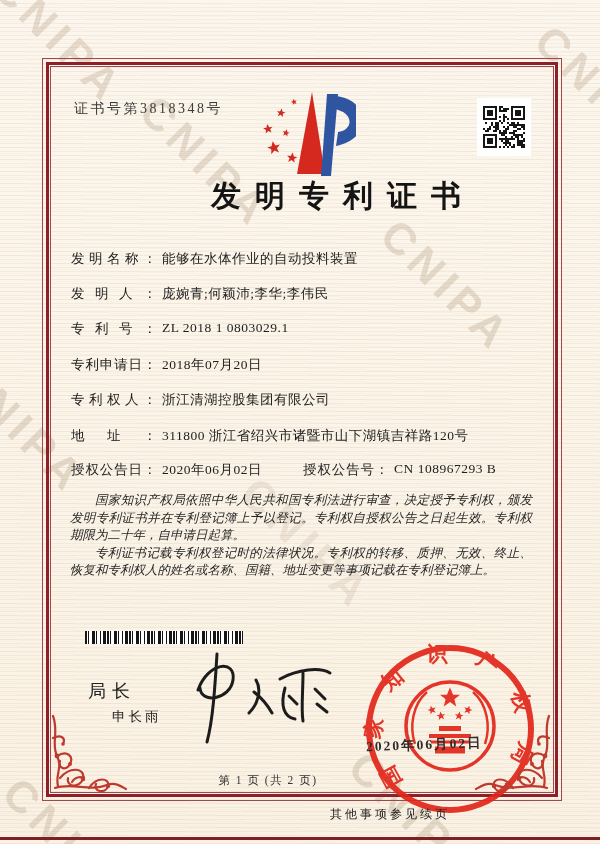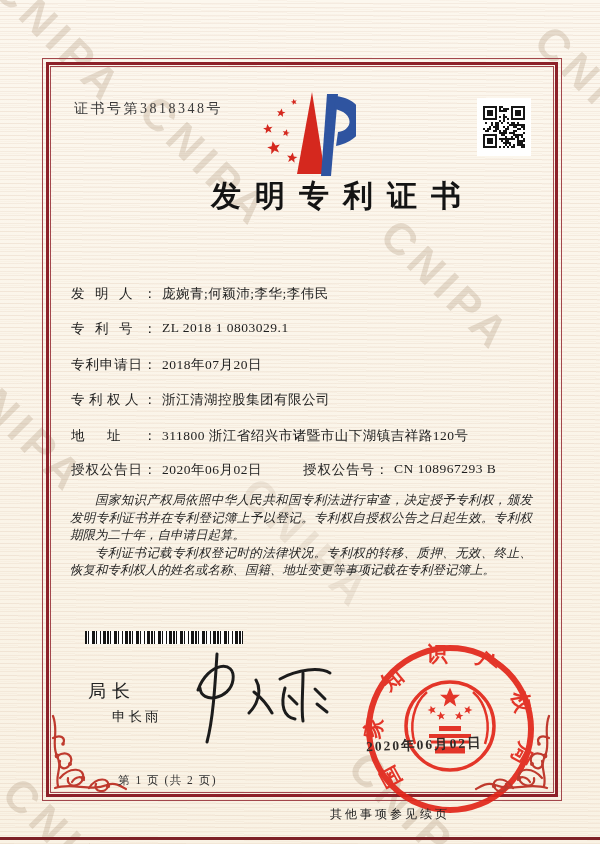--- a/index.html
+++ b/index.html
@@ -77,21 +77,21 @@
   .seal{position:absolute;left:361px;top:640px;pointer-events:none;}
   .seal-date{
     position:absolute;left:366px;top:735px;width:180px;
     font-size:13.5px;font-weight:600;letter-spacing:2px;color:#2e2b29;
     transform:rotate(-2deg);white-space:nowrap;
   }
   .ornament{position:absolute;pointer-events:none;}
   .orn-bl{left:47px;top:710px;}
   .orn-br{left:471px;top:710px;transform:scaleX(-1);}
   .pageinfo{
-    position:absolute;left:118px;top:773px;width:300px;
+    position:absolute;left:118px;top:773px;width:300px;text-align:center;
     font-size:11.5px;letter-spacing:1.5px;color:#333;
   }
   .continuation{
     position:absolute;left:150px;top:806px;width:300px;text-align:right;
     font-size:12px;letter-spacing:3px;color:#222;
   }
   .bottom-edge{
     position:absolute;left:0;top:837px;width:600px;height:3px;background:#7d2026;
   }
 </style>
@@ -266,20 +266,23 @@
         <rect x="30" y="2" width="10" height="10" fill="#fff"></rect>
         <rect x="32" y="4" width="6" height="6" fill="#161616"></rect>
         <rect x="0" y="28" width="14" height="14" fill="#161616"></rect>
         <rect x="2" y="30" width="10" height="10" fill="#fff"></rect>
         <rect x="4" y="32" width="6" height="6" fill="#161616"></rect>
       </svg>
   </div>
 
   <div class="title">发明专利证书</div>
 
+  <div class="row" style="top:250px;">
+    <span class="flabel">发明名称：</span><span>能够在水体作业的自动投料装置</span>
+  </div>
   <div class="row" style="top:285px;">
     <span class="flabel">发明人：</span><span>庞婉青;何颖沛;李华;李伟民</span>
   </div>
   <div class="row" style="top:320px;">
     <span class="flabel">专利号：</span><span>ZL 2018 1 0803029.1</span>
   </div>
   <div class="row" style="top:356px;">
     <span class="flabel">专利申请日：</span><span>2018年07月20日</span>
   </div>
   <div class="row" style="top:391px;">

